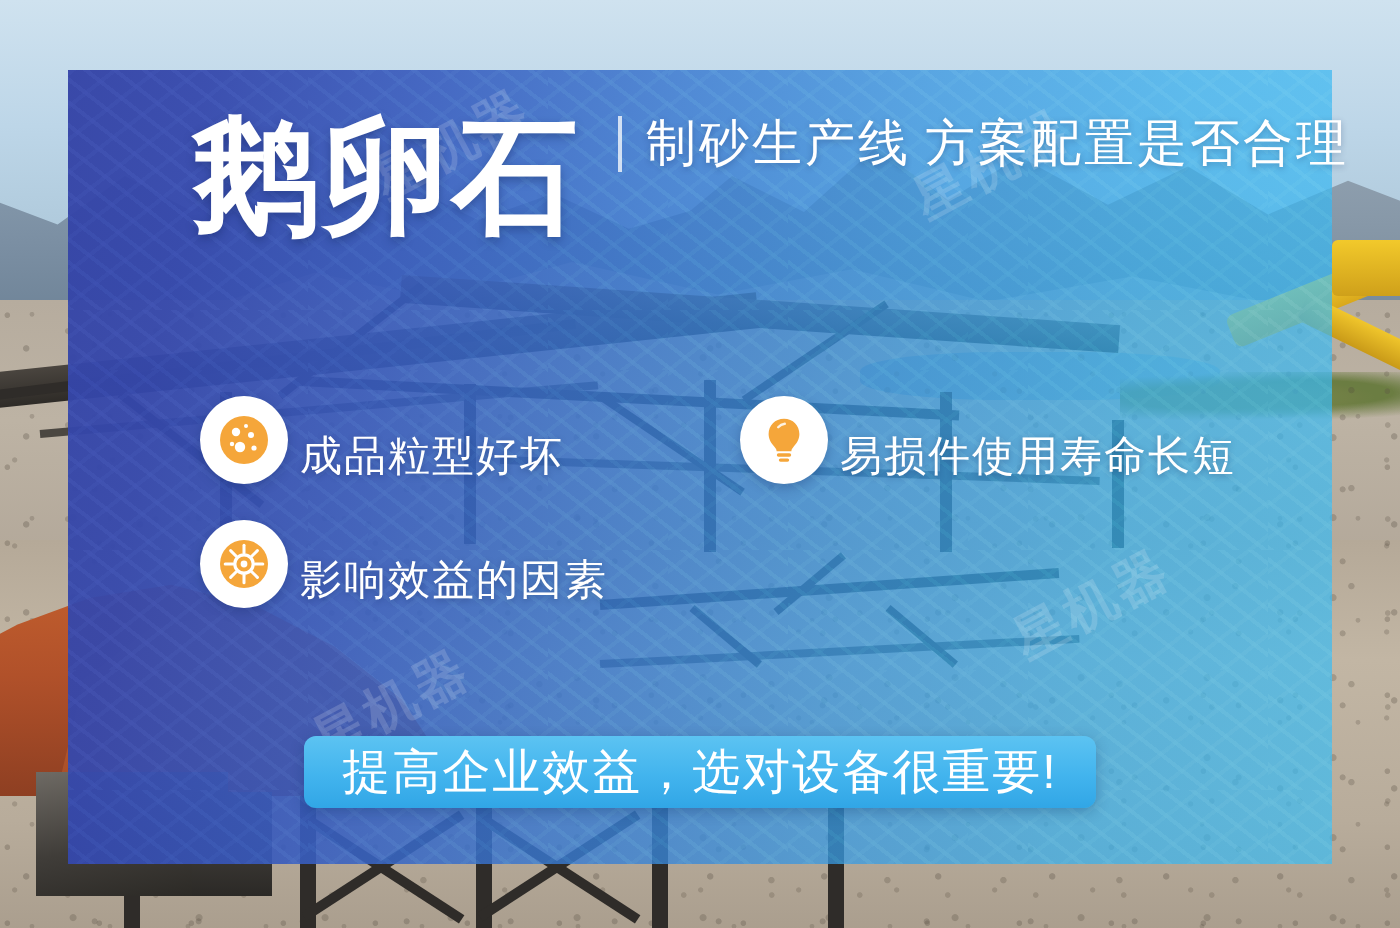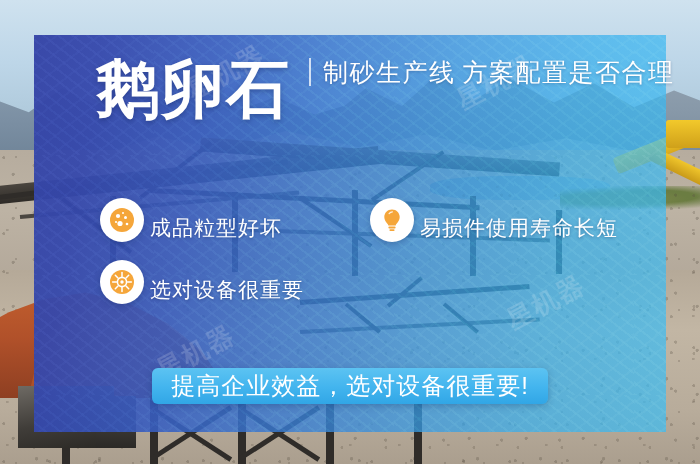--- a/index.html
+++ b/index.html
@@ -407,21 +407,21 @@
             <line x1="19.6" y1="14" x2="23.4" y2="14"></line>
             <line x1="7.3" y1="7.3" x2="10" y2="10"></line>
             <line x1="18" y1="18" x2="20.7" y2="20.7"></line>
             <line x1="20.7" y1="7.3" x2="18" y2="10"></line>
             <line x1="10" y1="18" x2="7.3" y2="20.7"></line>
           </g>
           <circle cx="14" cy="14" r="4.6" fill="none" stroke="#FFFFFF" stroke-width="1.6"></circle>
           <circle cx="14" cy="14" r="1.7" fill="#FFFFFF"></circle>
         </svg>
       </span>
-      <span class="feat-label">选对设备很重要</span>
+      <span class="feat-label">影响效益的因素</span>
     </div>
 
   </div>
 
   <div class="cta">
     <span class="cta-text">提高企业效益，选对设备很重要!</span>
   </div>
 
 </div>
 

